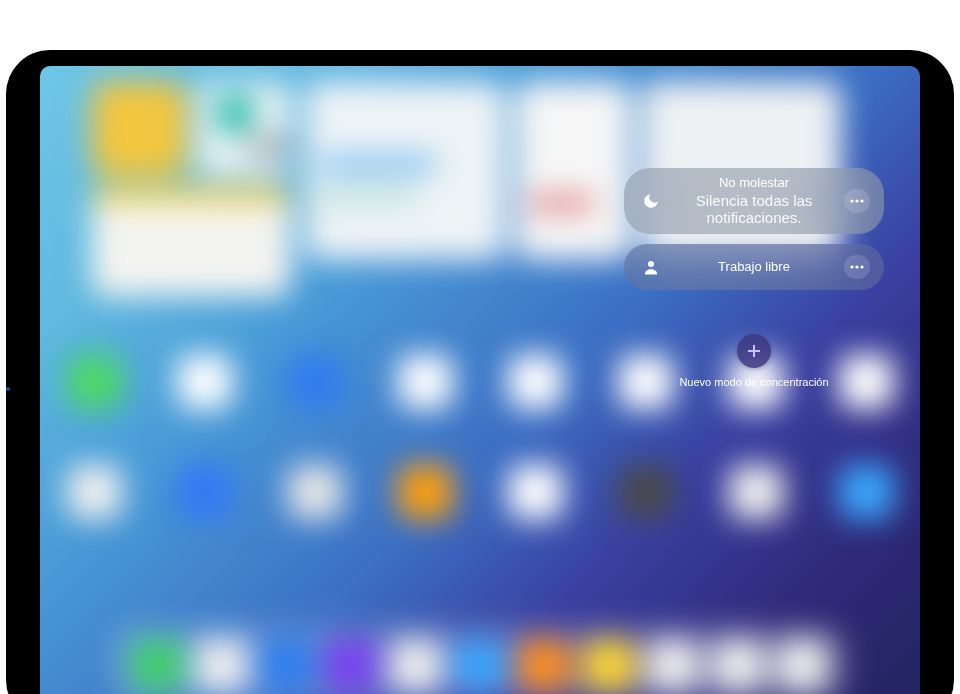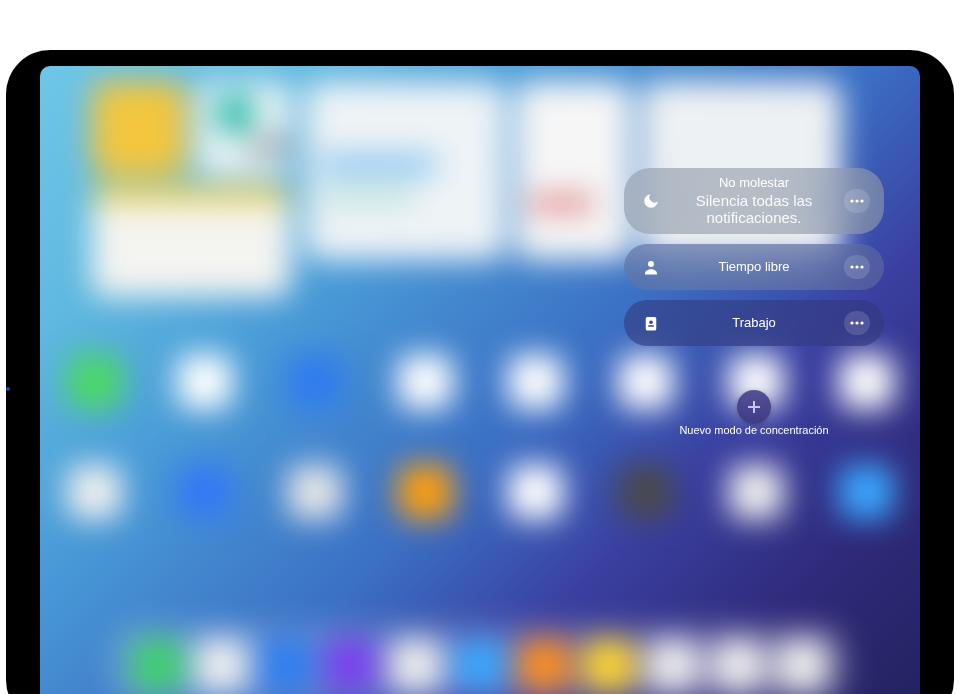--- a/index.html
+++ b/index.html
@@ -94,21 +94,21 @@
     display:flex; align-items:center; justify-content:center;
     border-radius: 12px;
     background: rgba(255,255,255,.14);
   }
   .pill-more svg { width:14px; height:4px; fill:#fff; }
 
   .tall { padding-top:8px; padding-bottom:8px; }
 
   .new-focus {
     margin-top: 34px;
-    display:flex; flex-direction:column; align-items:center; 
+    display:flex; flex-direction:column; align-items:center; gap:8px;
   }
   .plus-btn {
     width:34px; height:34px; border-radius:50%;
     background: rgba(60,55,130,.85);
     display:flex; align-items:center; justify-content:center;
     box-shadow: 0 1px 4px rgba(0,0,0,.25);
   }
   .plus-btn svg { width:14px; height:14px; stroke:#c7c3ff; stroke-width:2; fill:none; }
   .new-focus-label { color:#fff; font-size:11px; font-weight:400; }
 
@@ -187,50 +187,31 @@
       </div>
 
       <div class="focus-pill tone-mid">
         <span class="pill-icon">
           <svg viewBox="0 0 24 24">
               <circle cx="12" cy="8" r="4"></circle>
               <path d="M4 21c0-4 4-6 8-6s8 2 8 6v1H4z"></path>
             </svg>
         </span>
         <span class="pill-text">
-          <div class="pill-title">Tiempo libre</div>
+          <div class="pill-title">Trabajo libre</div>
         </span>
         <span class="pill-more">
           <svg viewBox="0 0 14 4">
               <circle cx="2" cy="2" r="1.6"></circle>
               <circle cx="7" cy="2" r="1.6"></circle>
               <circle cx="12" cy="2" r="1.6"></circle>
             </svg>
         </span>
       </div>
 
-      <div class="focus-pill tone-dark">
-        <span class="pill-icon">
-          <svg viewBox="0 0 24 24">
-              <rect x="5" y="4" width="14" height="18" rx="2"></rect>
-              <circle cx="12" cy="11" r="2.4" fill="#3a3fa0"></circle>
-              <rect x="8" y="15" width="8" height="2" rx="1" fill="#3a3fa0"></rect>
-            </svg>
-        </span>
-        <span class="pill-text">
-          <div class="pill-title">Trabajo</div>
-        </span>
-        <span class="pill-more">
-          <svg viewBox="0 0 14 4">
-              <circle cx="2" cy="2" r="1.6"></circle>
-              <circle cx="7" cy="2" r="1.6"></circle>
-              <circle cx="12" cy="2" r="1.6"></circle>
-            </svg>
-        </span>
-      </div>
 
 
       <div class="new-focus">
         <div class="plus-btn">
           <svg viewBox="0 0 14 14">
               <path d="M7 1v12M1 7h12"></path>
             </svg>
         </div>
         <div class="new-focus-label">Nuevo modo de concentración</div>
       </div>

